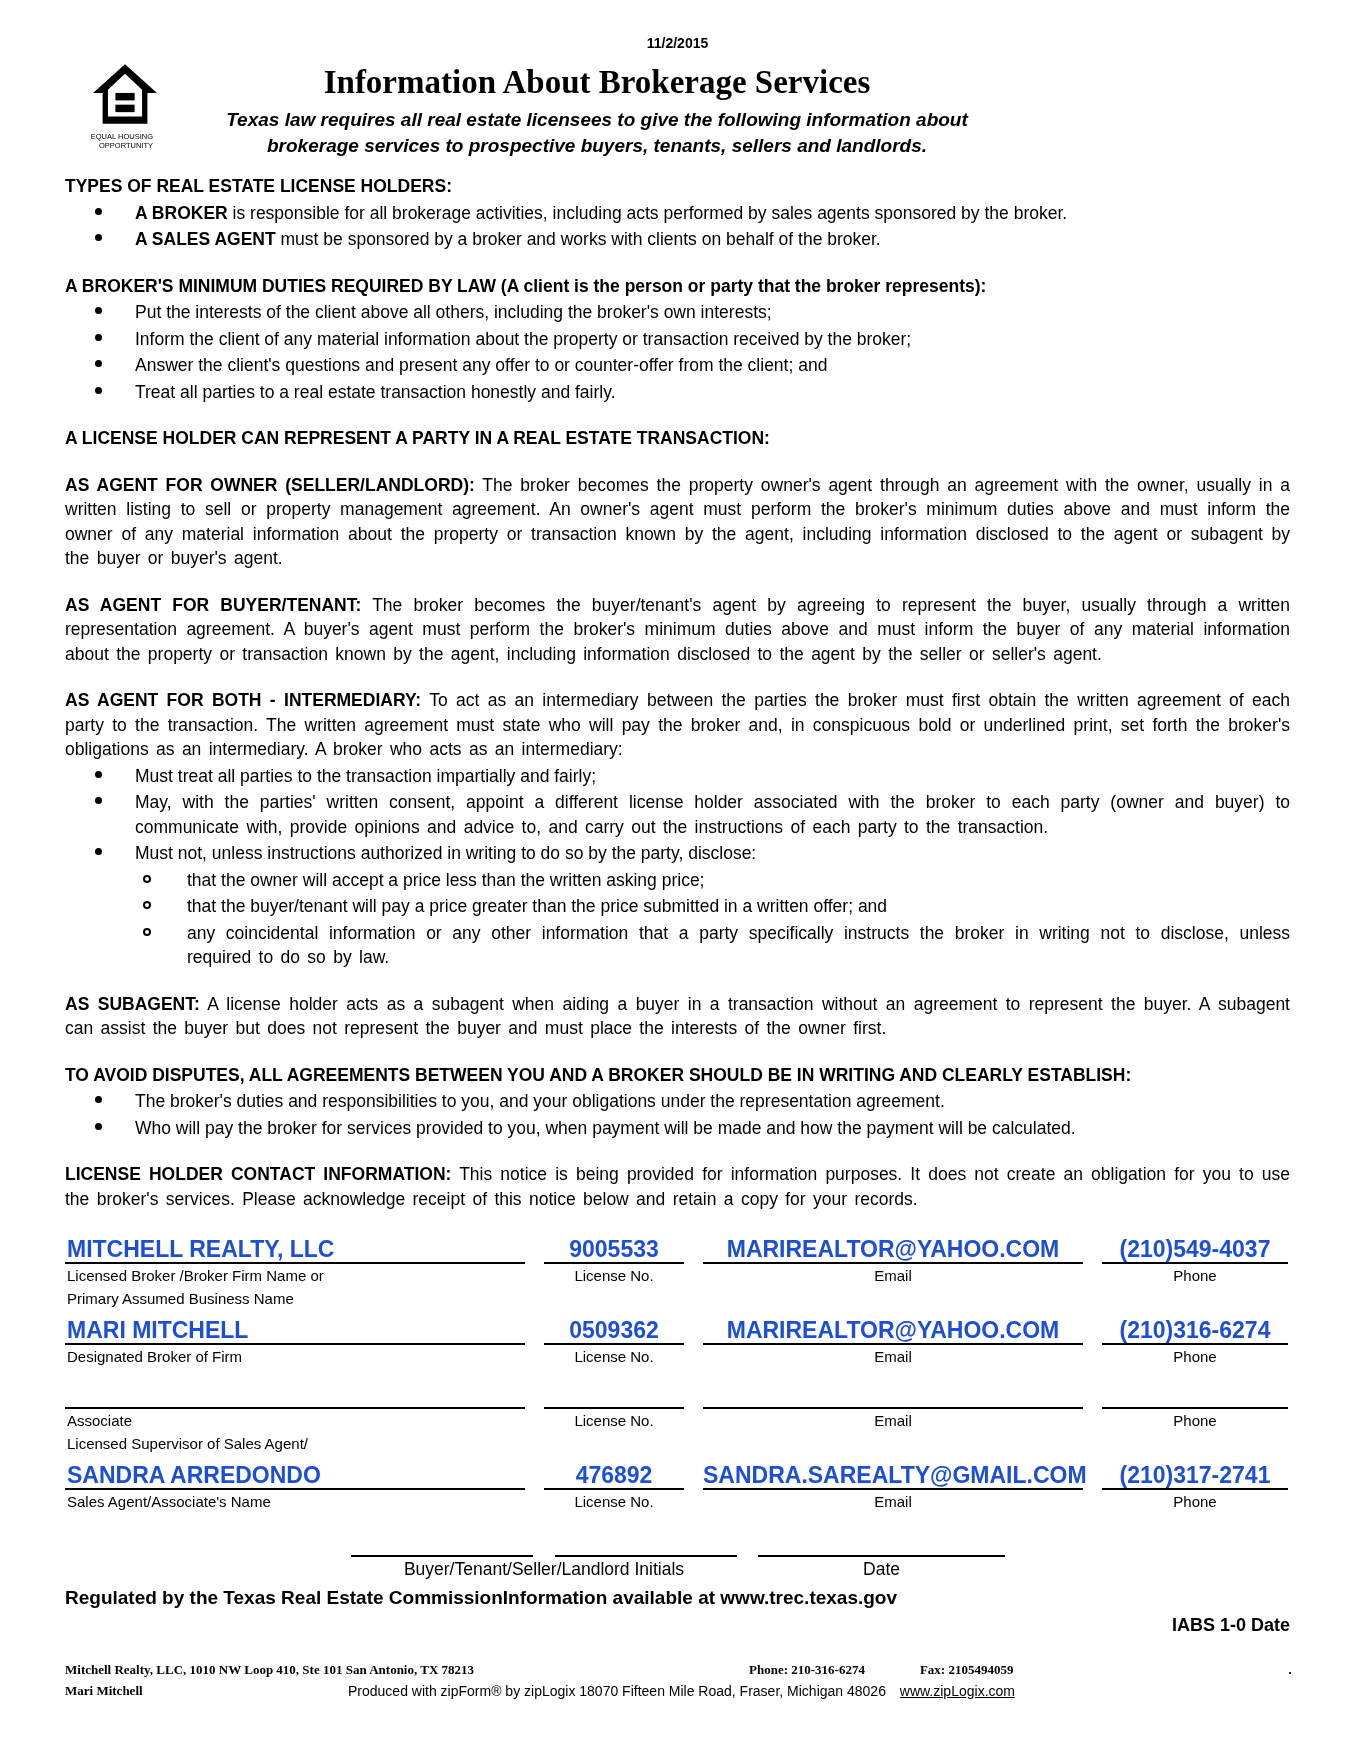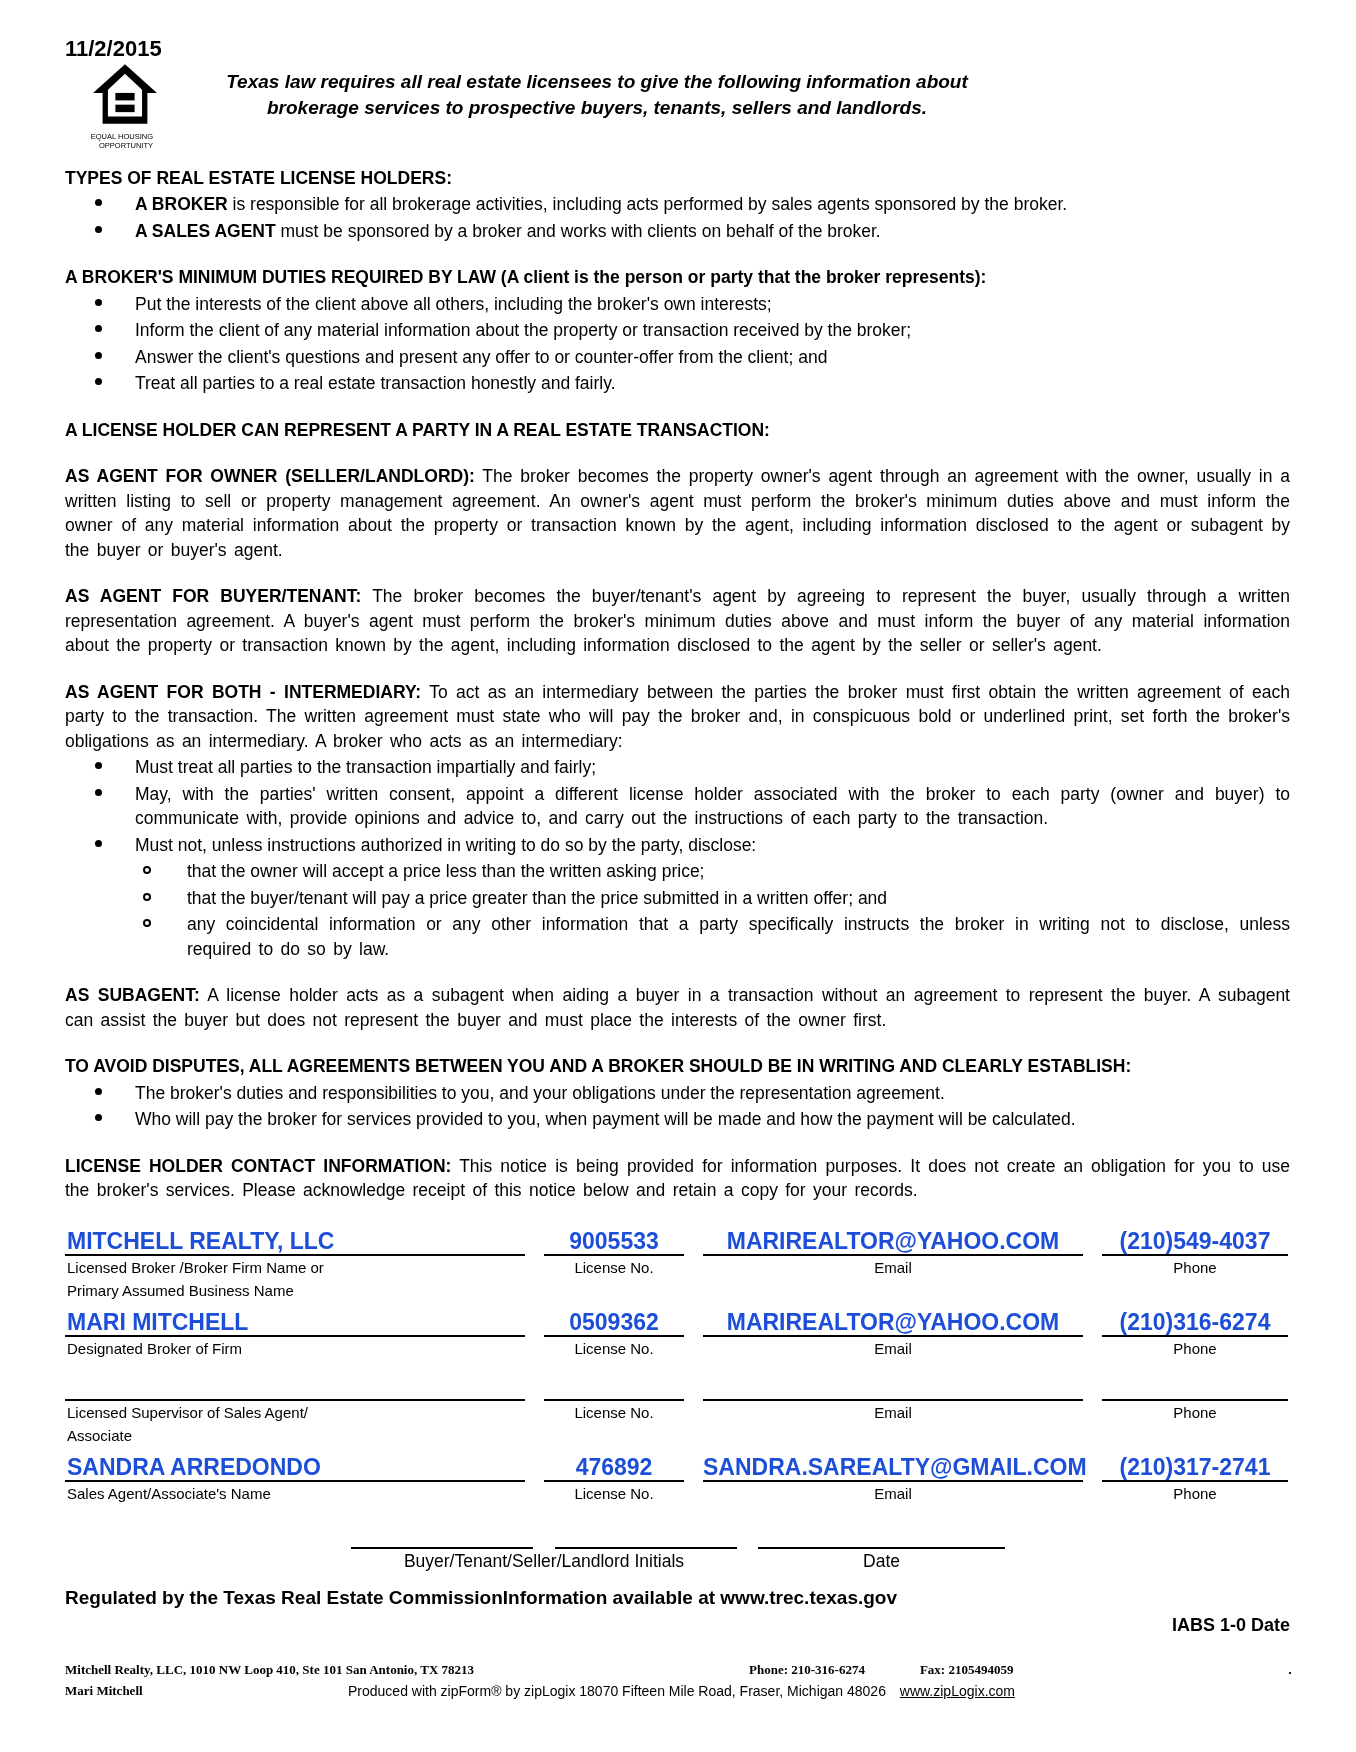--- a/index.html
+++ b/index.html
@@ -6,21 +6,21 @@
   .page{
     position:relative;
     width:1356px;height:1752px;
     background:#fff;
     box-sizing:border-box;
     padding:34px 66px 0 65px;
     font-family:"Liberation Sans",sans-serif;
     font-size:17.5px;line-height:1.4;color:#000;
     overflow:hidden;
   }
-  .date-row{text-align:left;font-size:22px;font-weight:600;height:26px;}
+  .date-row{text-align:center;font-size:14px;font-weight:600;height:26px;}
   .doc-header{display:flex;margin-top:4px;margin-bottom:16px;}
   .logo-wrap{width:92px;box-sizing:border-box;padding-left:20px;flex:none;text-align:right;}
   .logo-caption{font-size:7.5px;line-height:9px;letter-spacing:0px;margin-top:1px;width:68px;}
   .title-wrap{width:880px;text-align:center;}
   .doc-title{font-family:"Liberation Serif",serif;font-weight:700;font-size:33px;line-height:1.15;}
   .doc-subtitle{font-style:italic;font-weight:600;font-size:19px;line-height:1.35;margin-top:5px;}
   .sec{margin-bottom:22px;}
   .sec-heading{font-weight:700;}
   .lead{font-weight:700;}
   .just{text-align:justify;text-align-last:left;word-spacing:2.5px;}
@@ -73,20 +73,21 @@
         <path d="M30 9 L46 24 V49 H14 V24 Z" fill="#fff"></path>
         <rect x="21" y="27" width="18" height="7" fill="#000"></rect>
         <rect x="21" y="38" width="18" height="7" fill="#000"></rect>
       </svg>
       <div class="logo-caption">
         <div>EQUAL HOUSING</div>
         <div>OPPORTUNITY</div>
       </div>
     </div>
     <div class="title-wrap">
+      <div class="doc-title">Information About Brokerage Services</div>
       <div class="doc-subtitle">
         <div>Texas law requires all real estate licensees to give the following information about</div>
         <div>brokerage services to prospective buyers, tenants, sellers and landlords.</div>
       </div>
     </div>
   </div>
 
   <div class="sec">
     <div class="sec-heading">TYPES OF REAL ESTATE LICENSE HOLDERS:</div>
     <div class="bullet-row">
@@ -218,22 +219,22 @@
       </div>
       <div>
         <div class="val">(210)316-6274</div>
         <div class="lab">Phone</div>
       </div>
     </div>
 
     <div class="trow gap-top">
       <div>
         <div class="val left"></div>
+        <div class="lab left">Associate</div>
         <div class="lab left">Licensed Supervisor of Sales Agent/</div>
-        <div class="lab left">Associate</div>
       </div>
       <div>
         <div class="val"></div>
         <div class="lab">License No.</div>
       </div>
       <div>
         <div class="val"></div>
         <div class="lab">Email</div>
       </div>
       <div>

